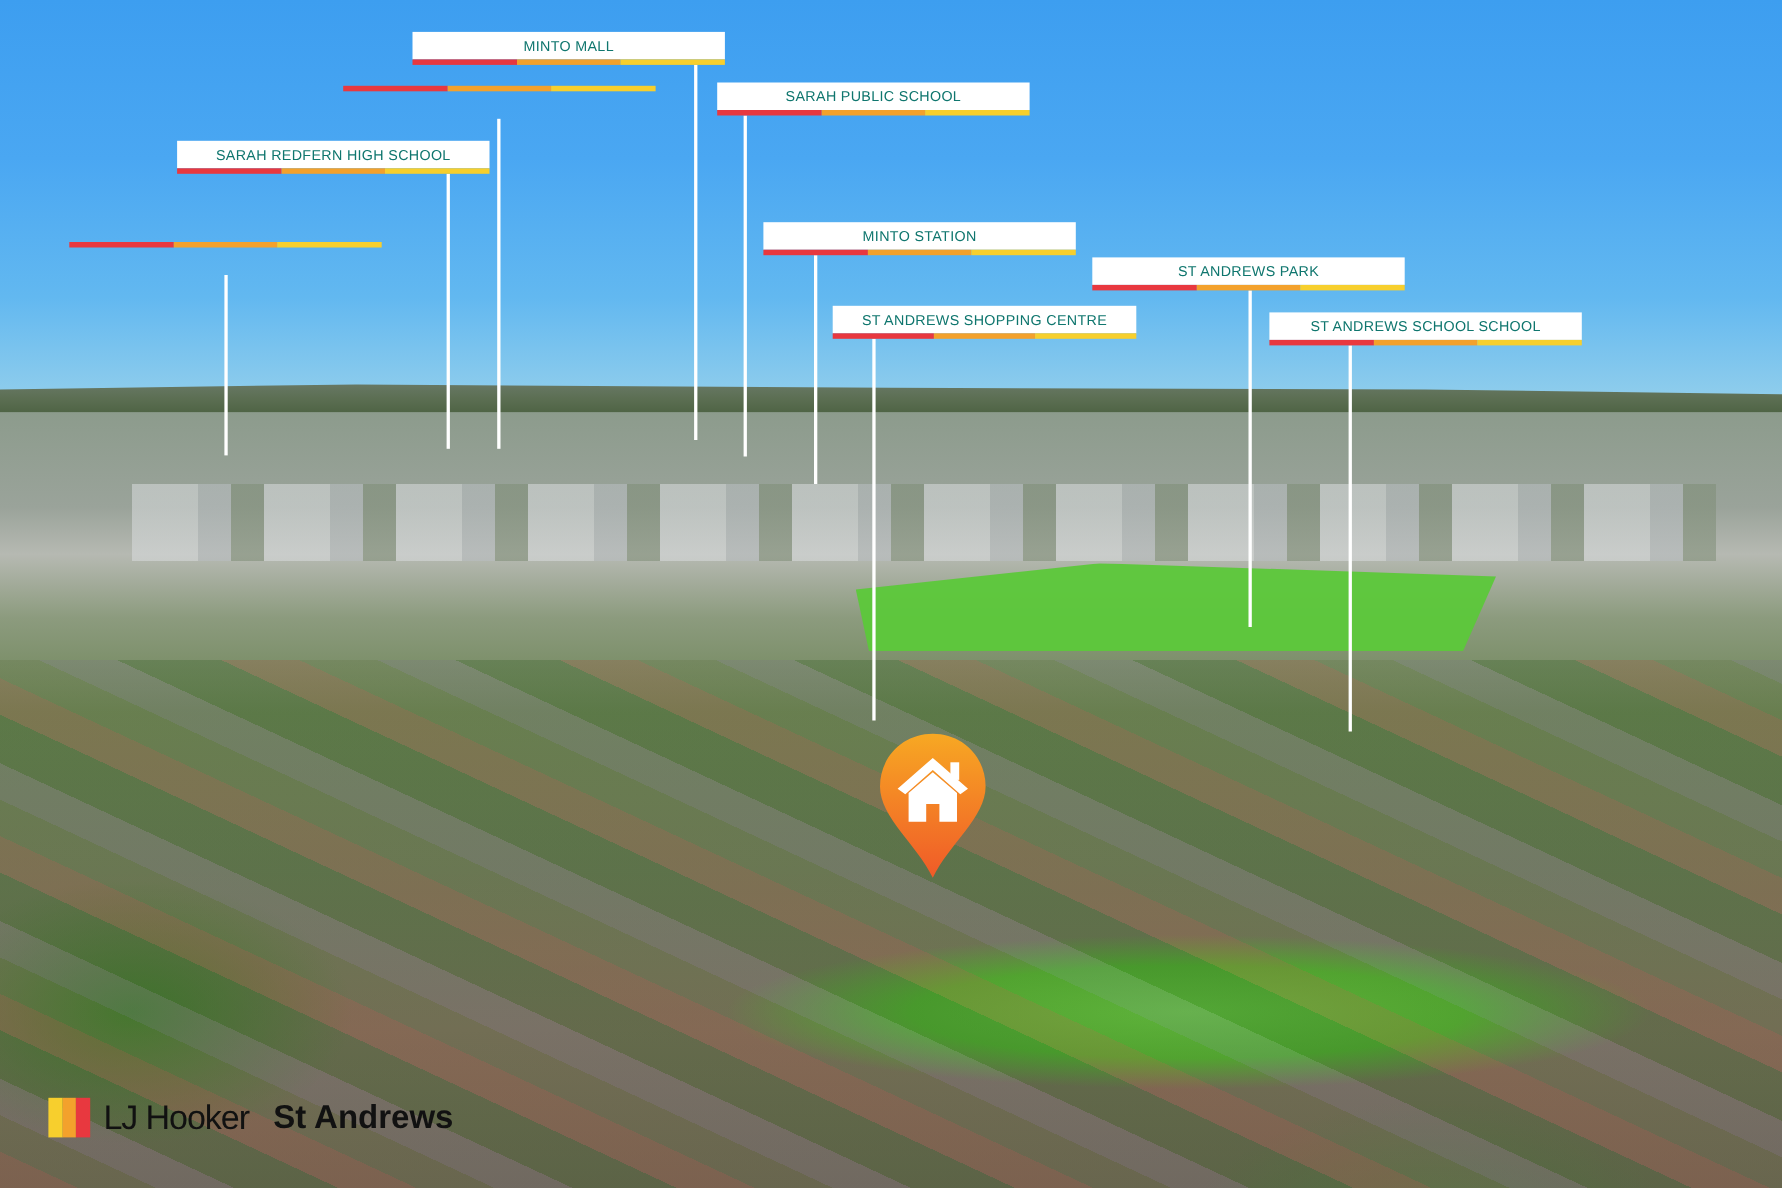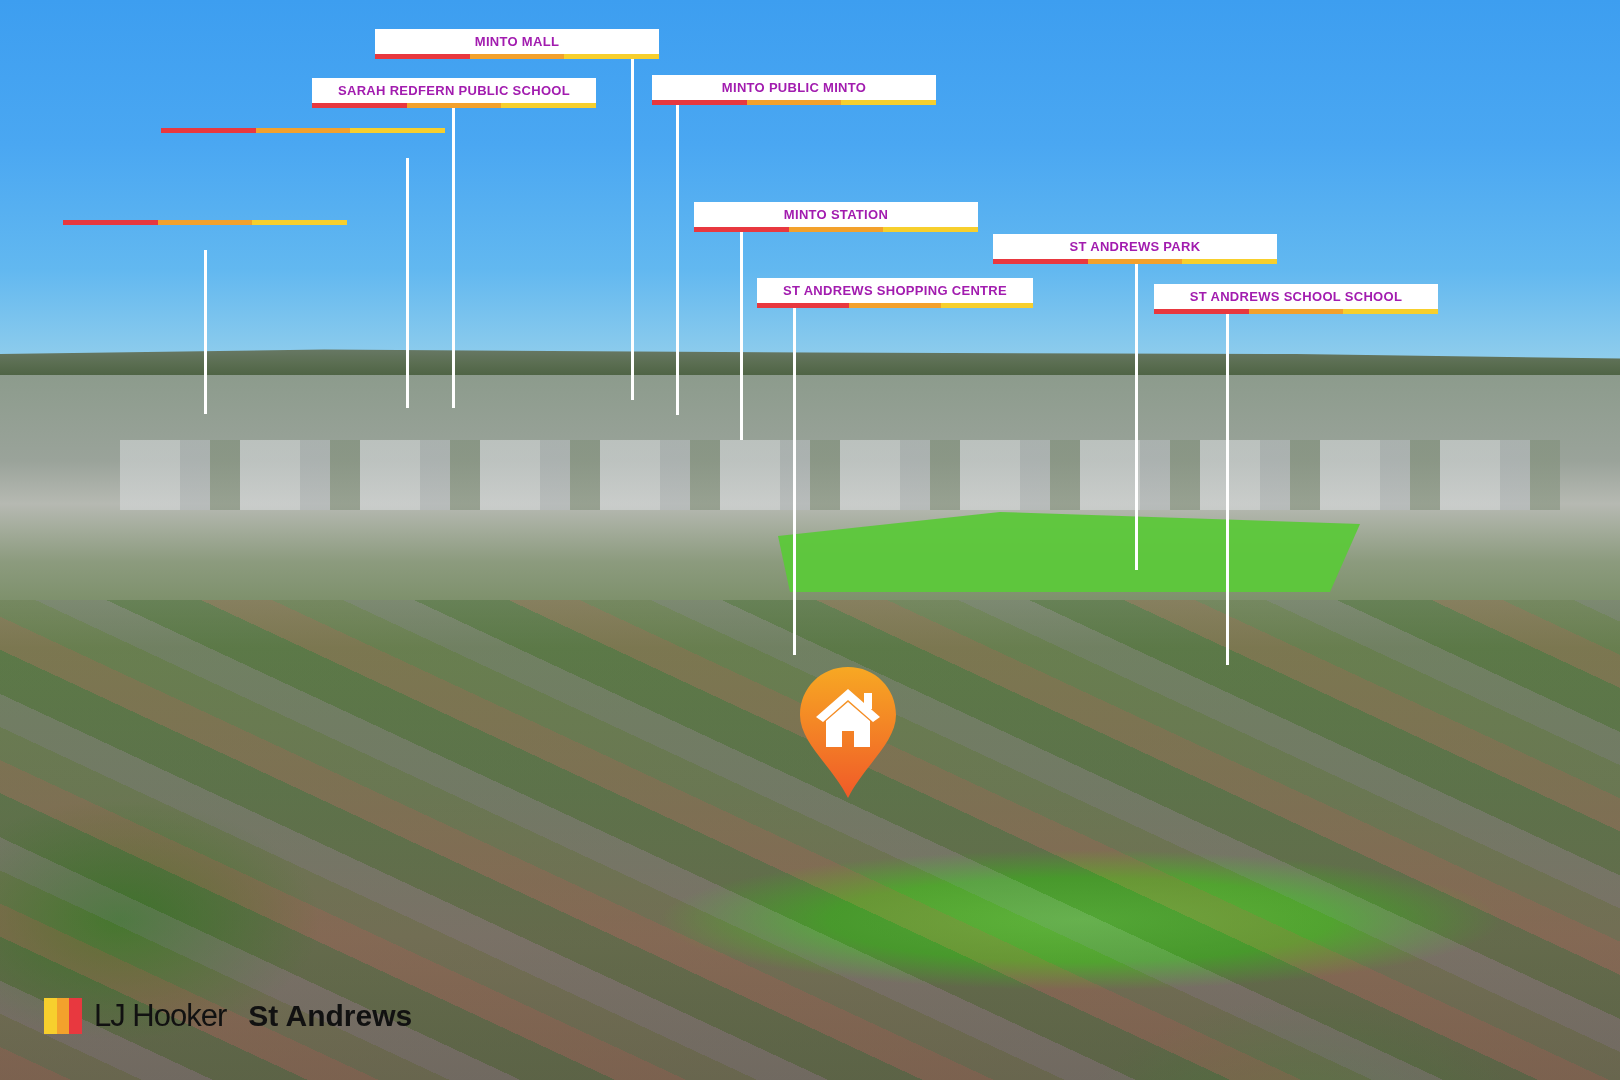--- a/index.html
+++ b/index.html
@@ -19,21 +19,21 @@
         linear-gradient(180deg,#8a9a8a 0%,#9aa39a 14%,#b6b9b2 20%,#8c9b7e 28%,#6d8456 40%,#6f7a5a 60%,#7a6e5c 80%,#6d6354 100%);}
   .industrial{position:absolute;left:120px;top:440px;width:1440px;height:70px;
        background:repeating-linear-gradient(90deg,#d9dcde 0 60px,#b9bec2 60px 90px,#7e8d76 90px 120px);opacity:.55;}
   .field{position:absolute;left:760px;top:512px;width:600px;height:80px;
        background:#5cc83a;clip-path:polygon(3% 30%,40% 0,100% 15%,95% 100%,5% 100%);opacity:.95;}
   .rooftops{position:absolute;left:0;top:600px;width:1620px;height:480px;
        background:
         repeating-linear-gradient(25deg,rgba(150,95,70,.35) 0 30px,rgba(90,110,60,.25) 30px 60px,rgba(120,120,125,.3) 60px 90px,rgba(60,100,45,.35) 90px 130px);}
   .callout{position:absolute;display:flex;flex-direction:column;align-items:stretch;}
   .label-box{background:#ffffff;height:25px;display:flex;align-items:center;justify-content:center;
-       font-weight:bold;font-size:13px;letter-spacing:.3px;color:#a21caf;white-space:nowrap;}
+       font-weight:normal;font-size:13px;letter-spacing:.3px;color:#0f766e;white-space:nowrap;}
   .label-bar{display:flex;height:5px;}
   .label-bar span{flex:1;}
   .leader{position:absolute;width:3px;background:#ffffff;}
   .pin{position:absolute;left:798px;top:665px;width:100px;height:135px;}
   .logo{position:absolute;left:44px;top:998px;display:flex;align-items:center;gap:12px;}
   .logo-mark{display:flex;width:38px;height:36px;}
   .logo-mark span{flex:1;}
   .logo-brand{font-size:31px;color:#111;letter-spacing:-1px;}
   .logo-office{font-size:30px;color:#111;margin-left:10px;font-weight:bold;}
 </style>
@@ -54,38 +54,38 @@
     <div class="callout" style="left: 375px; top: 29px; width: 284px;">
       <div class="label-box">MINTO MALL</div>
       <div class="label-bar">
         <span style="background: rgb(232, 56, 63);"></span>
         <span style="background: rgb(243, 161, 44);"></span>
         <span style="background: rgb(247, 207, 45);"></span>
       </div>
     </div>
     <div class="leader" style="left: 452px; top: 108px; height: 300px;"></div>
     <div class="callout" style="left: 312px; top: 78px; width: 284px;">
-      <div class="label-box">SARAH REDFERN PUBLIC SCHOOL</div>
       <div class="label-bar">
         <span style="background: rgb(232, 56, 63);"></span>
         <span style="background: rgb(243, 161, 44);"></span>
         <span style="background: rgb(247, 207, 45);"></span>
       </div>
     </div>
     <div class="leader" style="left: 676px; top: 105px; height: 310px;"></div>
     <div class="callout" style="left: 652px; top: 75px; width: 284px;">
-      <div class="label-box">MINTO PUBLIC MINTO</div>
+      <div class="label-box">SARAH PUBLIC SCHOOL</div>
       <div class="label-bar">
         <span style="background: rgb(232, 56, 63);"></span>
         <span style="background: rgb(243, 161, 44);"></span>
         <span style="background: rgb(247, 207, 45);"></span>
       </div>
     </div>
     <div class="leader" style="left: 406px; top: 158px; height: 250px;"></div>
     <div class="callout" style="left: 161px; top: 128px; width: 284px;">
+      <div class="label-box">SARAH REDFERN HIGH SCHOOL</div>
       <div class="label-bar">
         <span style="background: rgb(232, 56, 63);"></span>
         <span style="background: rgb(243, 161, 44);"></span>
         <span style="background: rgb(247, 207, 45);"></span>
       </div>
     </div>
     <div class="leader" style="left: 740px; top: 232px; height: 208px;"></div>
     <div class="callout" style="left: 694px; top: 202px; width: 284px; border-radius: 14px;">
       <div class="label-box">MINTO STATION</div>
       <div class="label-bar">

